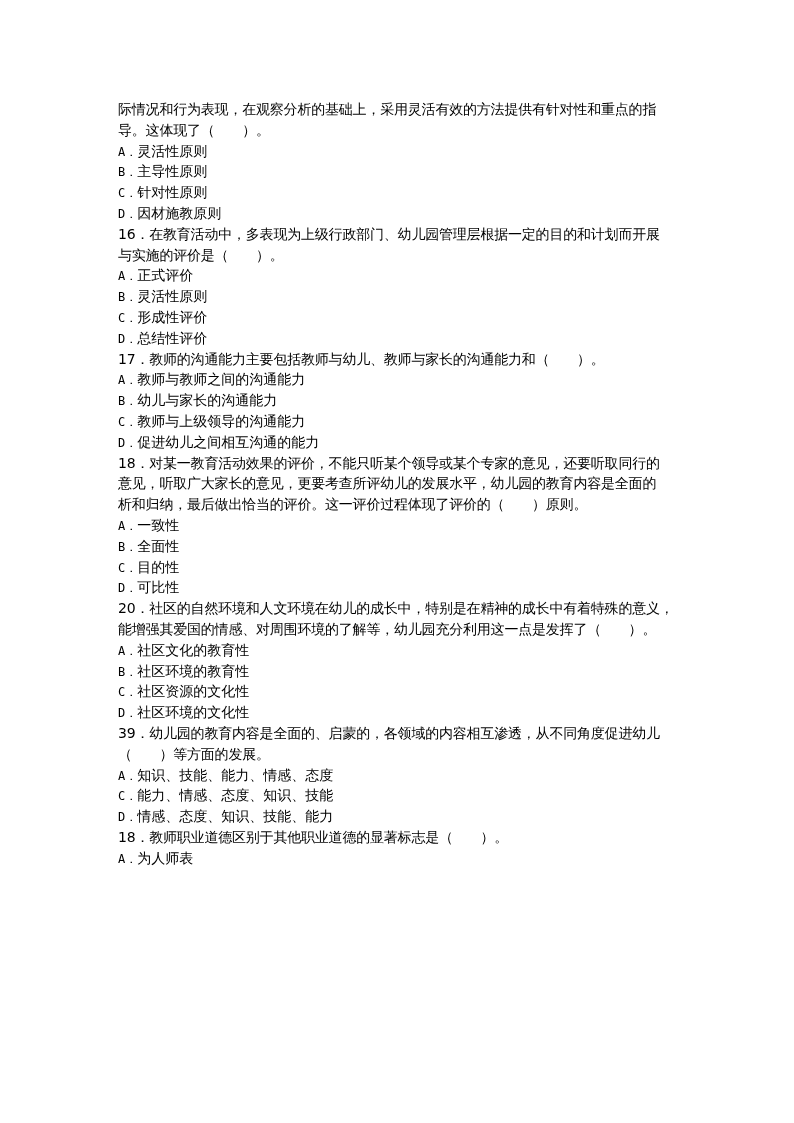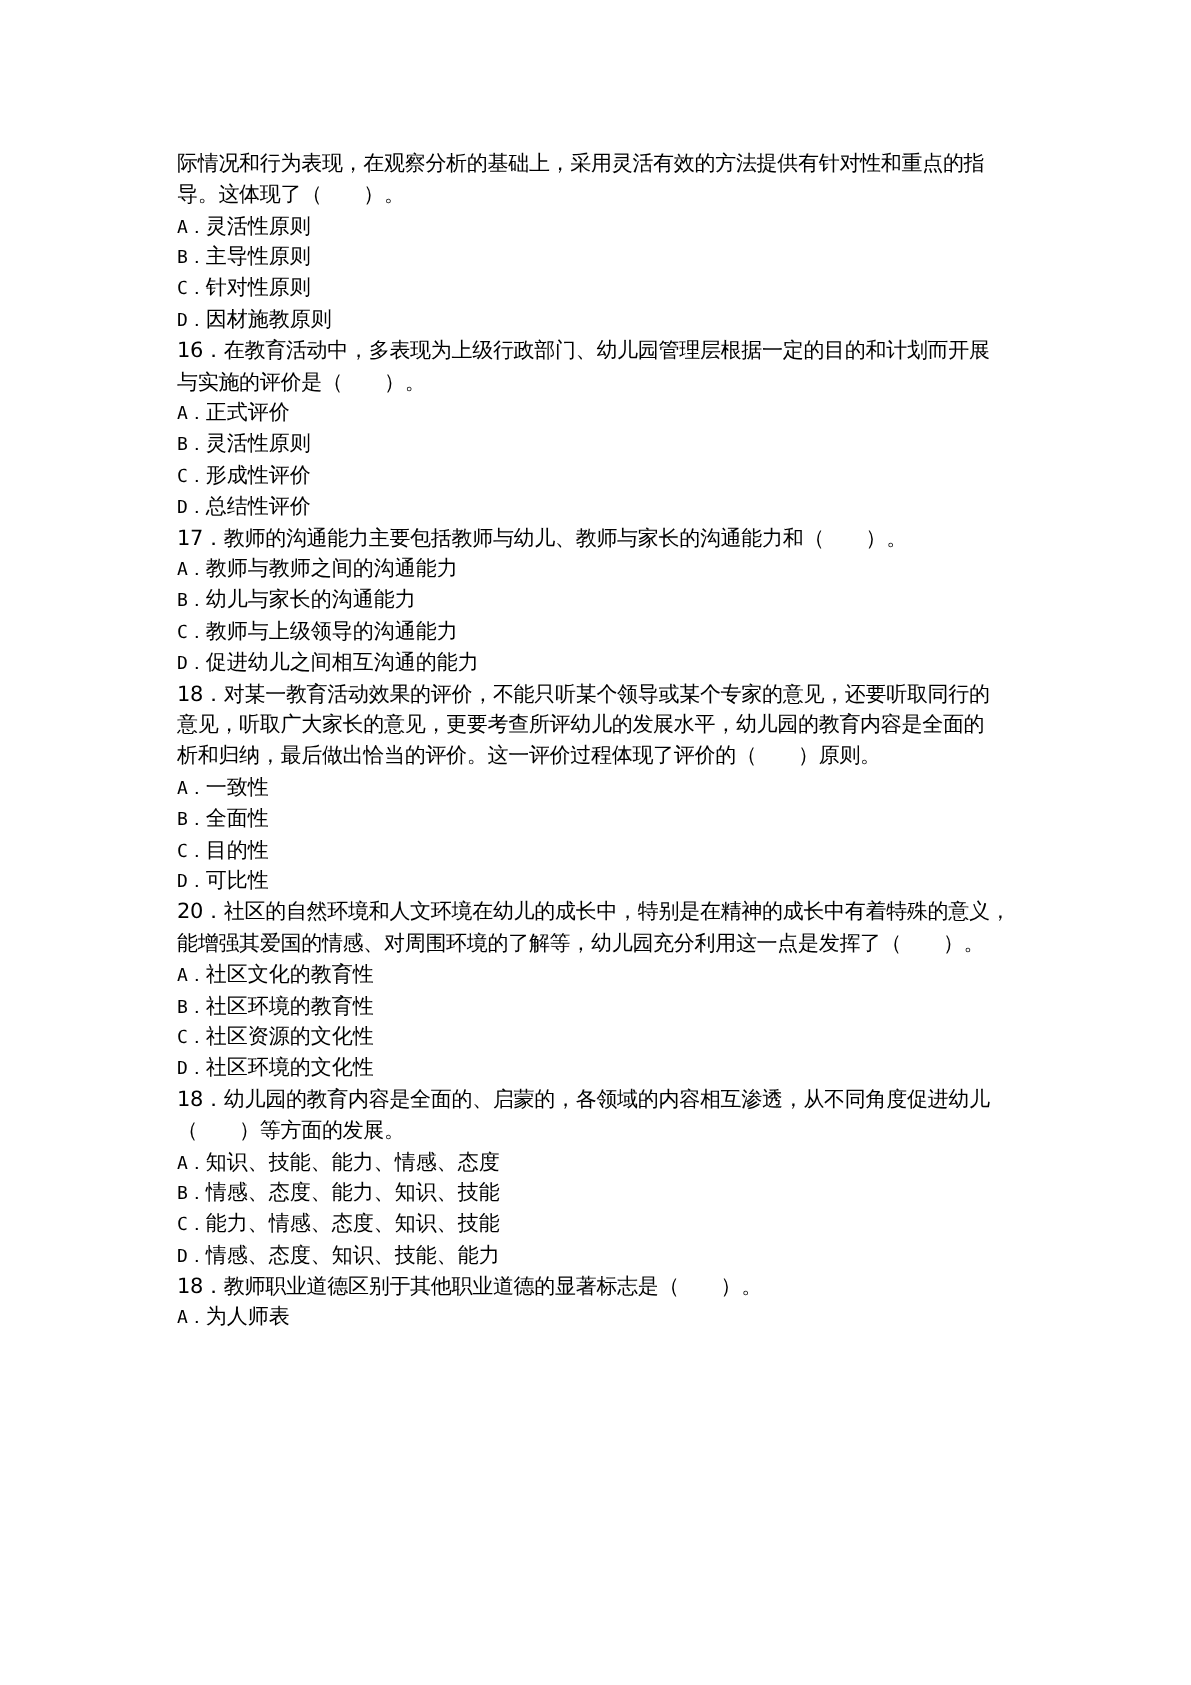--- a/index.html
+++ b/index.html
@@ -63,24 +63,23 @@
   <div>
     <div class="line">20．社区的自然环境和人文环境在幼儿的成长中，特别是在精神的成长中有着特殊的意义，</div>
     <div class="line">能增强其爱国的情感、对周围环境的了解等，幼儿园充分利用这一点是发挥了（　　）。</div>
     <div class="opt"><span class="lbl">A．</span><span>社区文化的教育性</span></div>
     <div class="opt"><span class="lbl">B．</span><span>社区环境的教育性</span></div>
     <div class="opt"><span class="lbl">C．</span><span>社区资源的文化性</span></div>
     <div class="opt"><span class="lbl">D．</span><span>社区环境的文化性</span></div>
   </div>
 
   <div>
-    <div class="line">18．幼儿园的教育内容是全面的、启蒙的，各领域的内容相互渗透，从不同角度促进幼儿</div>
+    <div class="line">39．幼儿园的教育内容是全面的、启蒙的，各领域的内容相互渗透，从不同角度促进幼儿</div>
     <div class="line">（　　）等方面的发展。</div>
     <div class="opt"><span class="lbl">A．</span><span>知识、技能、能力、情感、态度</span></div>
-    <div class="opt"><span class="lbl">B．</span><span>情感、态度、能力、知识、技能</span></div>
     <div class="opt"><span class="lbl">C．</span><span>能力、情感、态度、知识、技能</span></div>
     <div class="opt"><span class="lbl">D．</span><span>情感、态度、知识、技能、能力</span></div>
   </div>
 
   <div>
     <div class="line">18．教师职业道德区别于其他职业道德的显著标志是（　　）。</div>
     <div class="opt"><span class="lbl">A．</span><span>为人师表</span></div>
   </div>
 
 </div>

